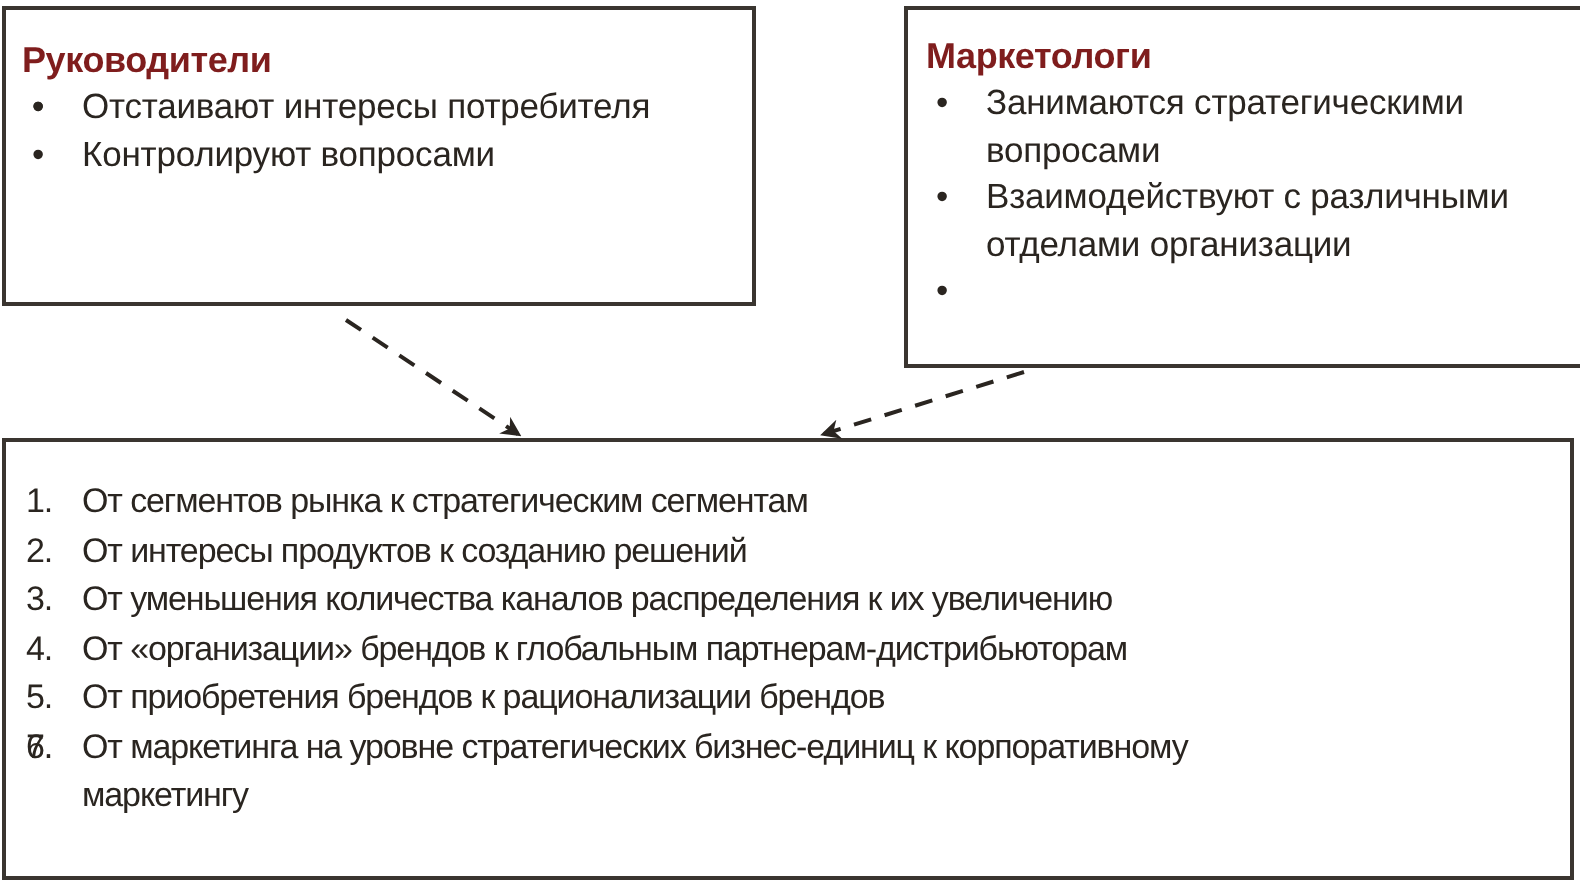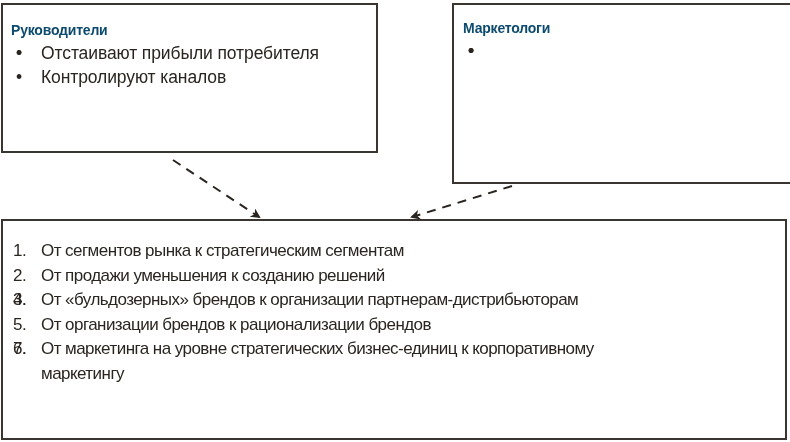--- a/index.html
+++ b/index.html
@@ -2,71 +2,73 @@
 <html><head>
   <meta charset="utf-8">
   <style>
     html, body { margin: 0; padding: 0; background: #ffffff; }
     body { width: 790px; height: 442px; position: relative; overflow: hidden;
            font-family: "Liberation Sans", sans-serif; color: #2a2520; }
     .box { position: absolute; border: 2px solid #3a3530; background: #ffffff; box-sizing: border-box; }
     #box-managers { left: 1px; top: 3px; width: 377px; height: 150px; padding: 14px 0 0 8px; }
     #box-marketers { left: 412px; top: 3px; width: 375px; height: 181px; padding: 12px 0 0 9px; margin-left: 40px; }
     #box-shifts { left: 1px; top: 219px; width: 786px; height: 221px; padding: 18px 0 0 10px; }
-    .title { font-weight: bold; font-size: 14px; line-height: 22px; letter-spacing: -0.2px; color: #0c4a6e; }
+    .title { font-weight: bold; font-size: 18px; line-height: 22px; letter-spacing: -0.2px; color: #7f1d1d; }
     ul.bullets { list-style: none; margin: 1px 0 0 0; padding: 0; }
     ul.bullets li { position: relative; padding-left: 30px; font-size: 17.5px; line-height: 23.5px; letter-spacing: -0.1px; }
     ul.bullets li .dot { position: absolute; left: 5px; top: 0; }
     ol.shifts { list-style: none; margin: 0; padding: 0; }
     ol.shifts li { position: relative; padding-left: 28px; font-size: 17px; line-height: 24.5px; letter-spacing: -0.55px; font-stretch: condensed; }
     ol.shifts li .num { position: absolute; left: 0; top: 0; }
     svg.arrows { position: absolute; left: 0; top: 0; width: 790px; height: 442px; pointer-events: none; }
   </style>
 </head>
 <body>
 
 <div class="box" id="box-managers">
   <div class="title">Руководители</div>
   <ul class="bullets">
     <li>
       <span class="dot">•</span>
     </li>
     <li>
       <span class="dot">•</span>
-      <span>Отстаивают прибыли потребителя</span>
+      <span>Отстаивают интересы потребителя</span>
     </li>
     <li>
       <span class="dot">•</span>
-      <span>Контролируют каналов</span>
+      <span>Контролируют вопросами</span>
     </li>
   </ul>
 </div>
 
 <div class="box" id="box-marketers">
   <div class="title">Маркетологи</div>
   <ul class="bullets">
     <li>
       <span class="dot">•</span>
+      <span>Занимаются стратегическими<br>вопросами</span>
     </li>
     <li>
       <span class="dot">•</span>
+      <span>Взаимодействуют с различными<br>отделами организации</span>
     </li>
     <li>
       <span class="dot">•</span>
     </li>
   </ul>
 </div>
 
 <div class="box" id="box-shifts">
   <ol class="shifts">
     <li><span class="num">1.</span><span>От сегментов рынка к стратегическим сегментам</span></li>
-    <li><span class="num">2.</span><span>От продажи уменьшения к созданию решений</span></li>
-    <li><span class="num">3.</span></li>
-    <li><span class="num">4.</span><span>От «бульдозерных» брендов к организации партнерам-дистрибьюторам</span></li>
-    <li><span class="num">5.</span><span>От организации брендов к рационализации брендов</span></li>
+    <li><span class="num">2.</span><span>От интересы продуктов к созданию решений</span></li>
+    <li><span class="num">3.</span><span>От уменьшения количества каналов распределения к их увеличению</span></li>
+    <li><span class="num">4.</span><span>От «организации» брендов к глобальным партнерам-дистрибьюторам</span></li>
+    <li><span class="num">5.</span><span>От приобретения брендов к рационализации брендов</span></li>
     <li><span class="num">6.</span></li>
     <li><span class="num">7.</span><span>От маркетинга на уровне стратегических бизнес-единиц к корпоративному<br>маркетингу</span></li>
   </ol>
 </div>
 
 <svg class="arrows" viewBox="0 0 790 442" xmlns="http://www.w3.org/2000/svg">
   <defs>
     <marker id="ah" markerWidth="10" markerHeight="10" refX="8" refY="5" orient="auto" markerUnits="userSpaceOnUse">
       <path d="M0,0 L10,5 L0,10 L3,5 Z" fill="#2a2520"></path>
     </marker>

